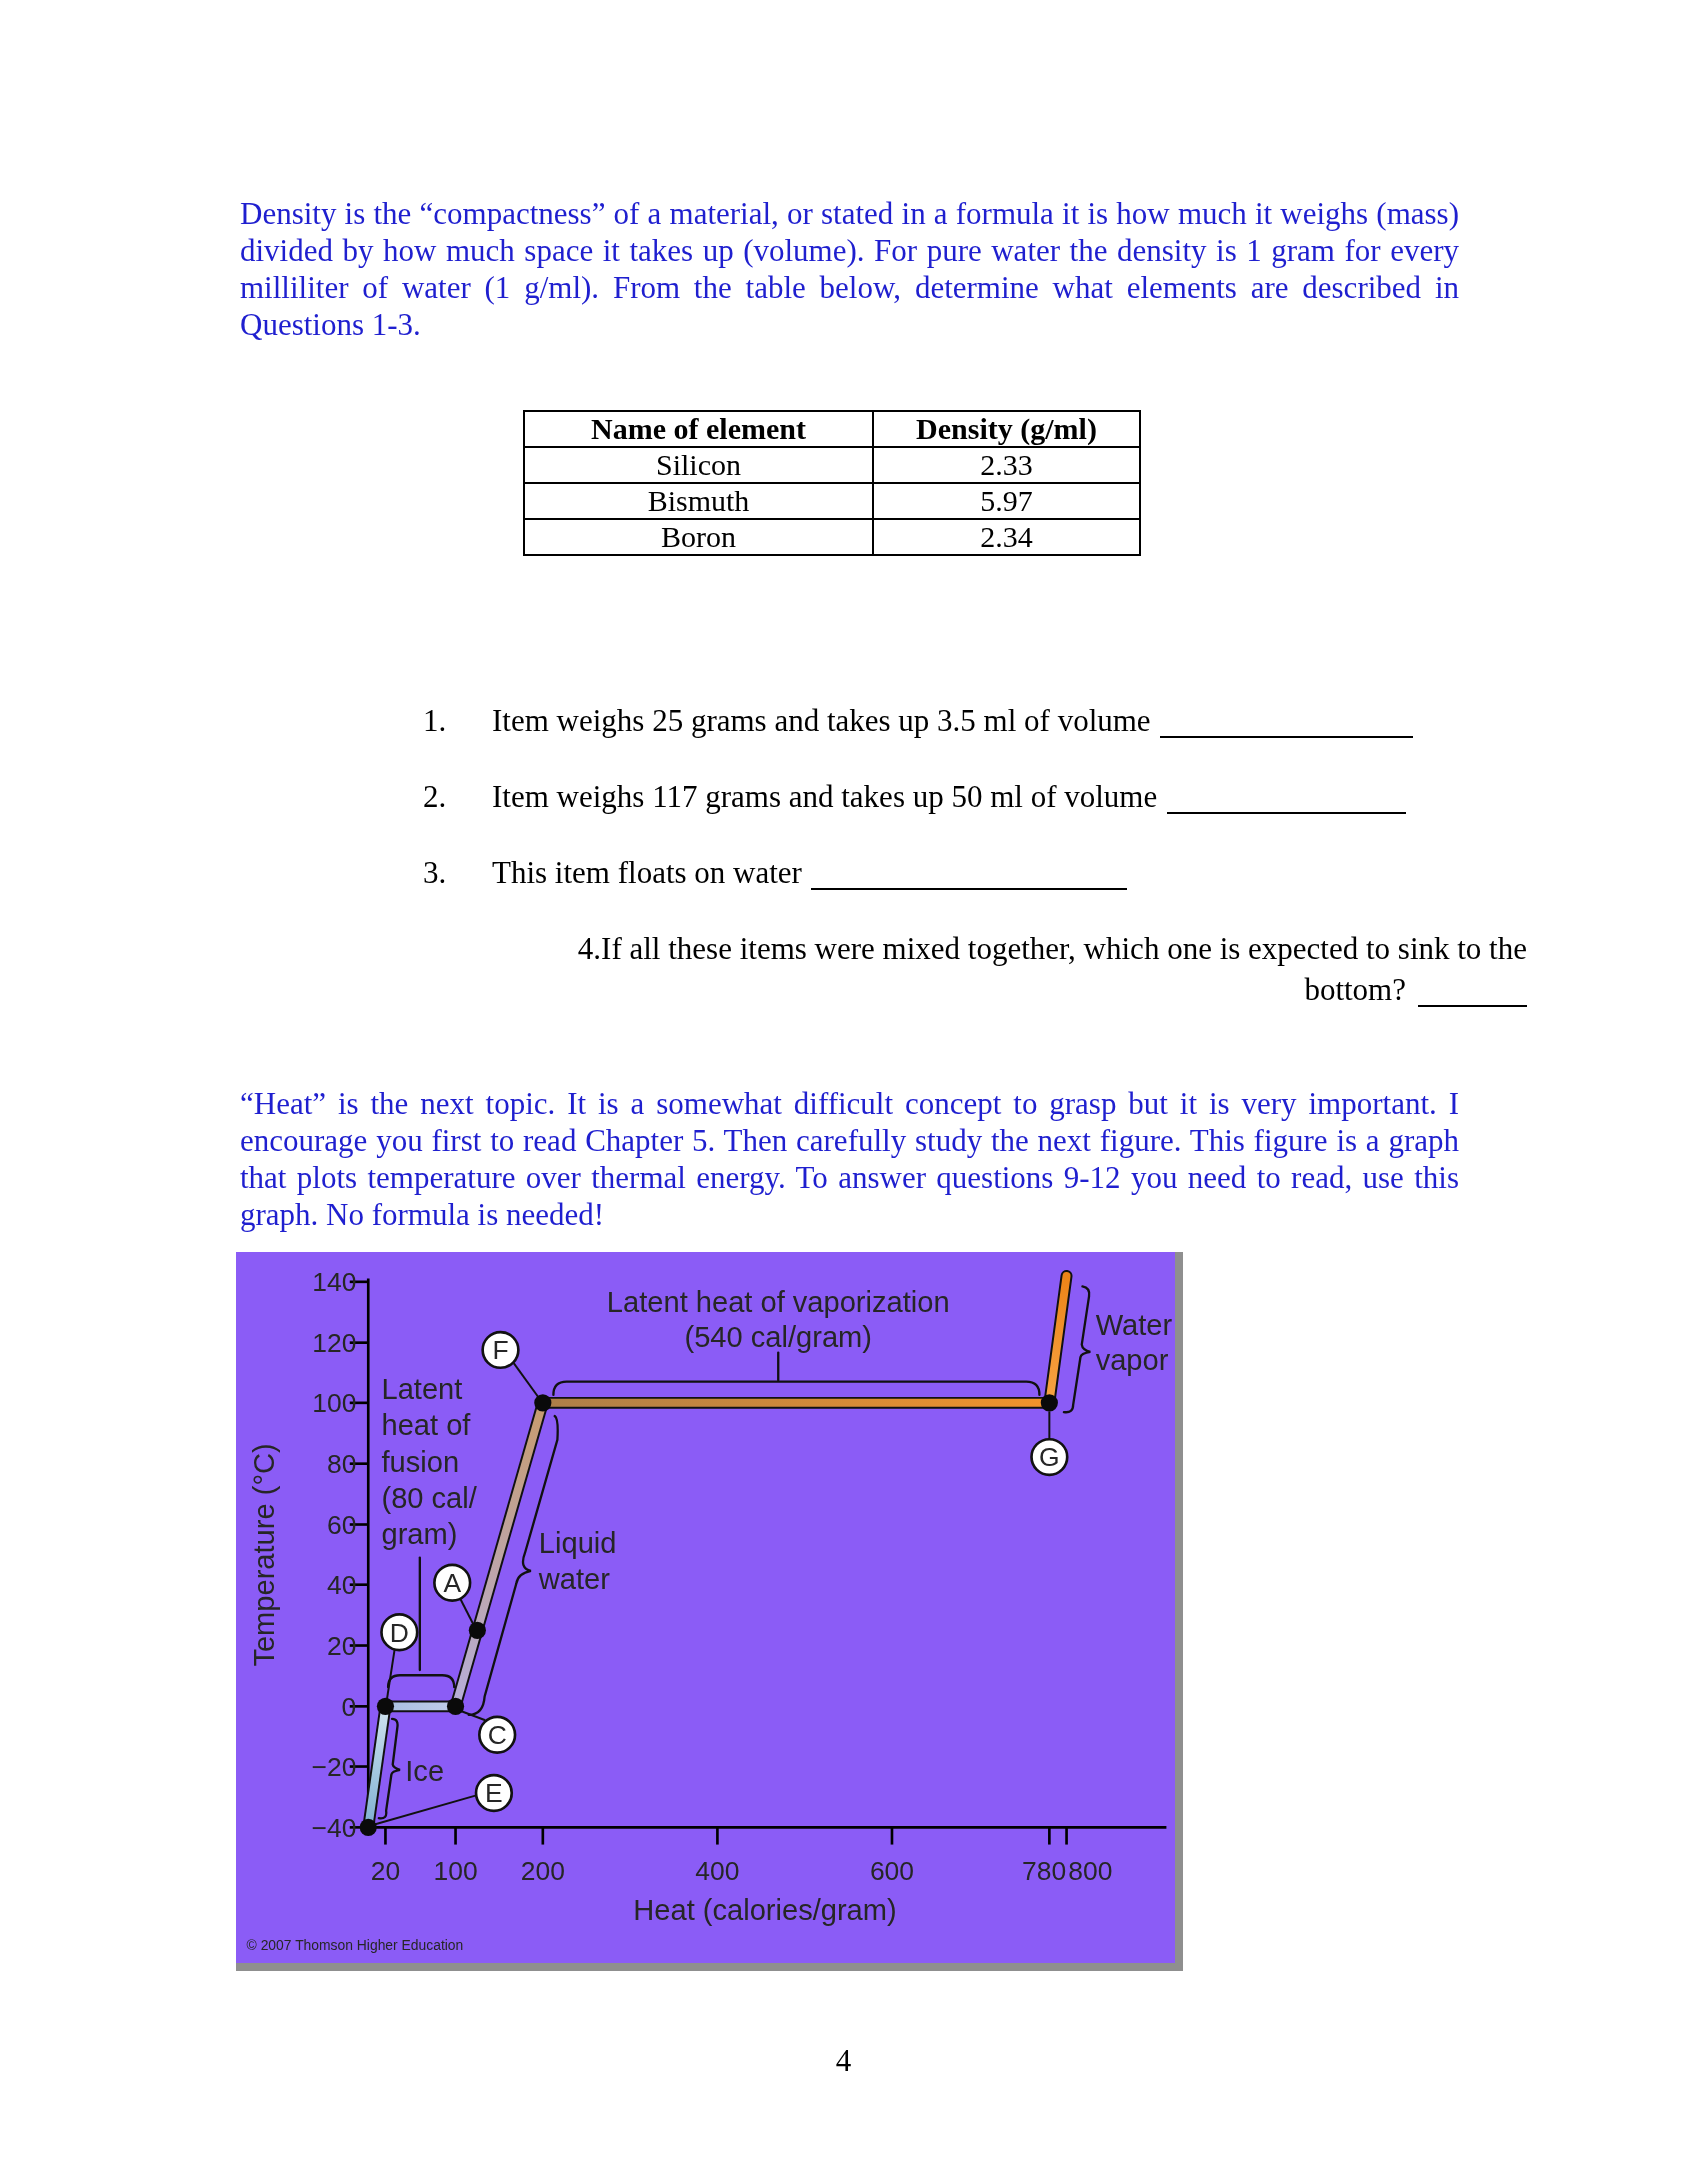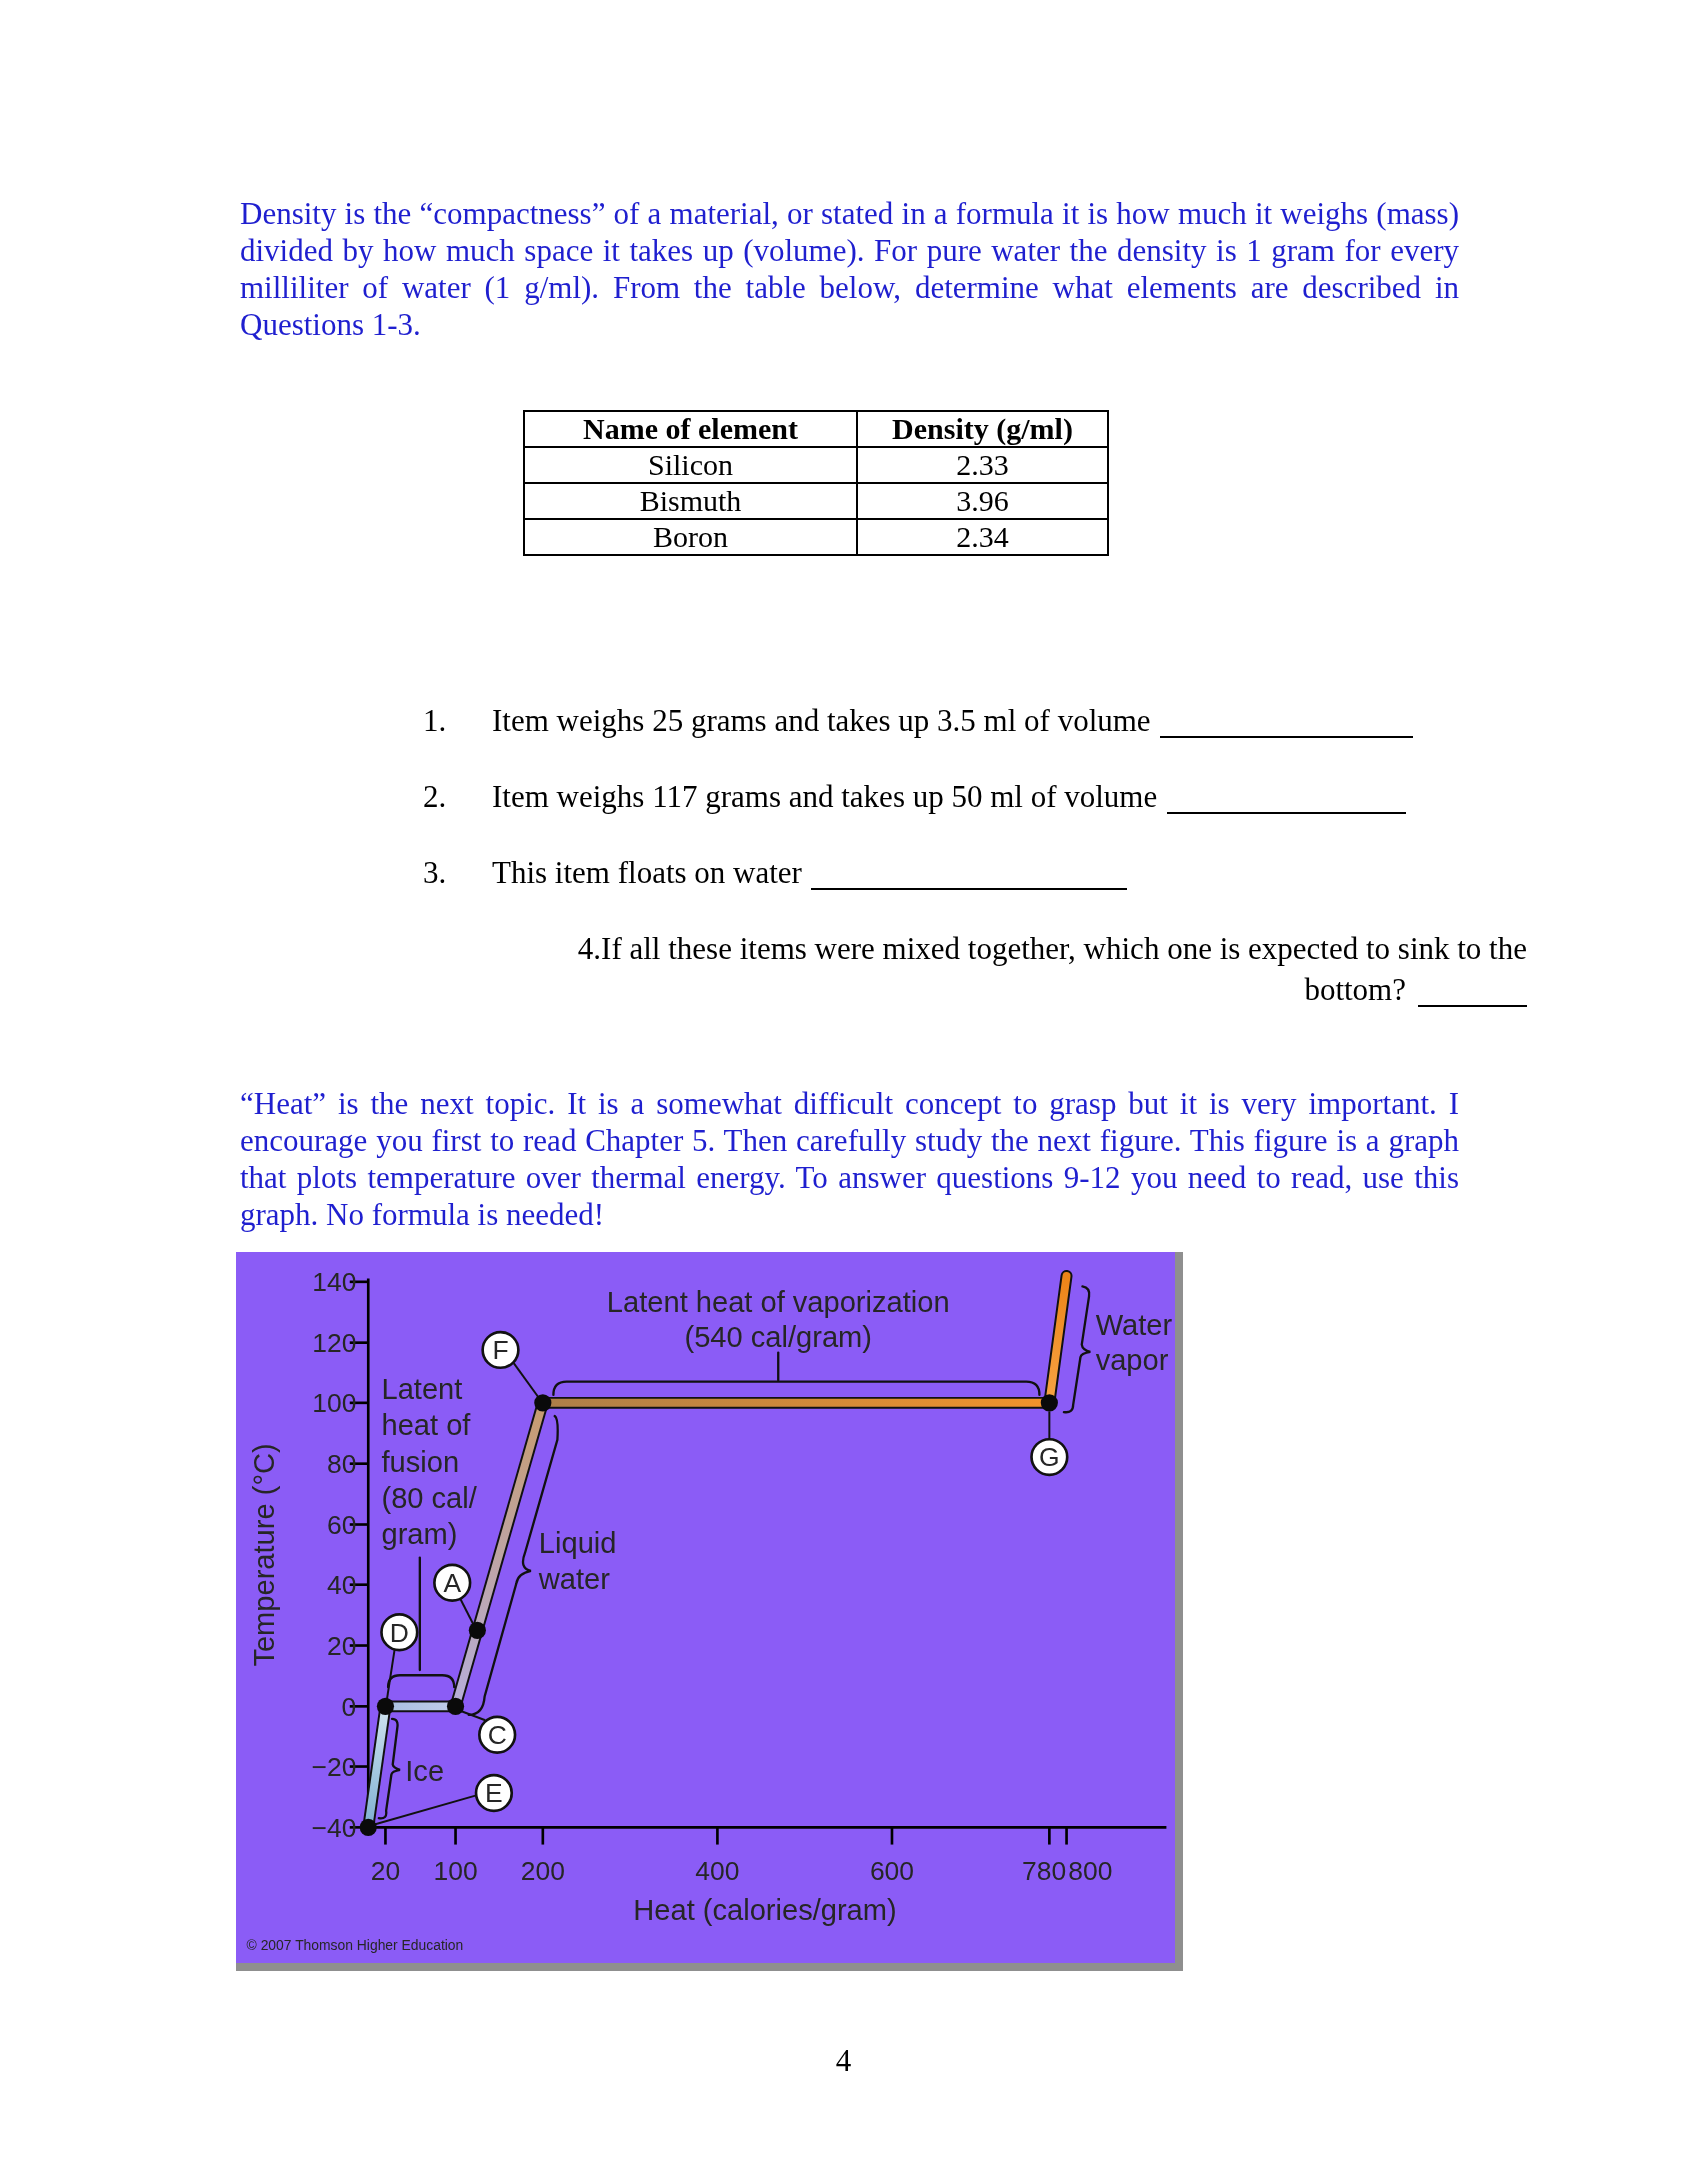--- a/index.html
+++ b/index.html
@@ -12,21 +12,21 @@
     font-size:31px;line-height:37px;text-align:justify;
     color:#1f1fcf;margin:4px;
   }
   #intro-para{top:191px;}
   #heat-para{top:1081px;}
   table.density{
     position:absolute;left:523px;top:410px;
     border-collapse:collapse;table-layout:fixed;
   }
   table.density td,table.density th{
-    border:2.6px solid #000;height:34px;padding:0 4px;
+    border:2.6px solid #000;height:34px;padding:0 12px;
     font-size:30px;text-align:center;vertical-align:middle;
   }
   table.density th{font-weight:bold;}
   .col-name{width:323px;}
   .col-dens{width:241px;margin-left:39px;}
   .q{
     position:absolute;left:423px;width:1035px;
     font-size:31px;line-height:41px;padding-left:69px;
   }
   .qnum{display:inline-block;width:69px;margin-left:-69px;}
@@ -59,21 +59,21 @@
       <tr>
     <th class="col-name">Name of element</th>
     <th class="col-dens">Density (g/ml)</th>
   </tr>
   <tr>
     <td>Silicon</td>
     <td>2.33</td>
   </tr>
   <tr>
     <td>Bismuth</td>
-    <td>3.96</td>
+    <td>5.97</td>
   </tr>
   <tr>
     <td>Boron</td>
     <td>2.34</td>
   </tr>
 </tbody>
   </table>
 
 <div id="q1" class="q">
   <span class="qnum">1.</span><span>Item weighs 25 grams and takes up 3.5 ml of volume</span><span class="blank" style="width:253px"></span>

